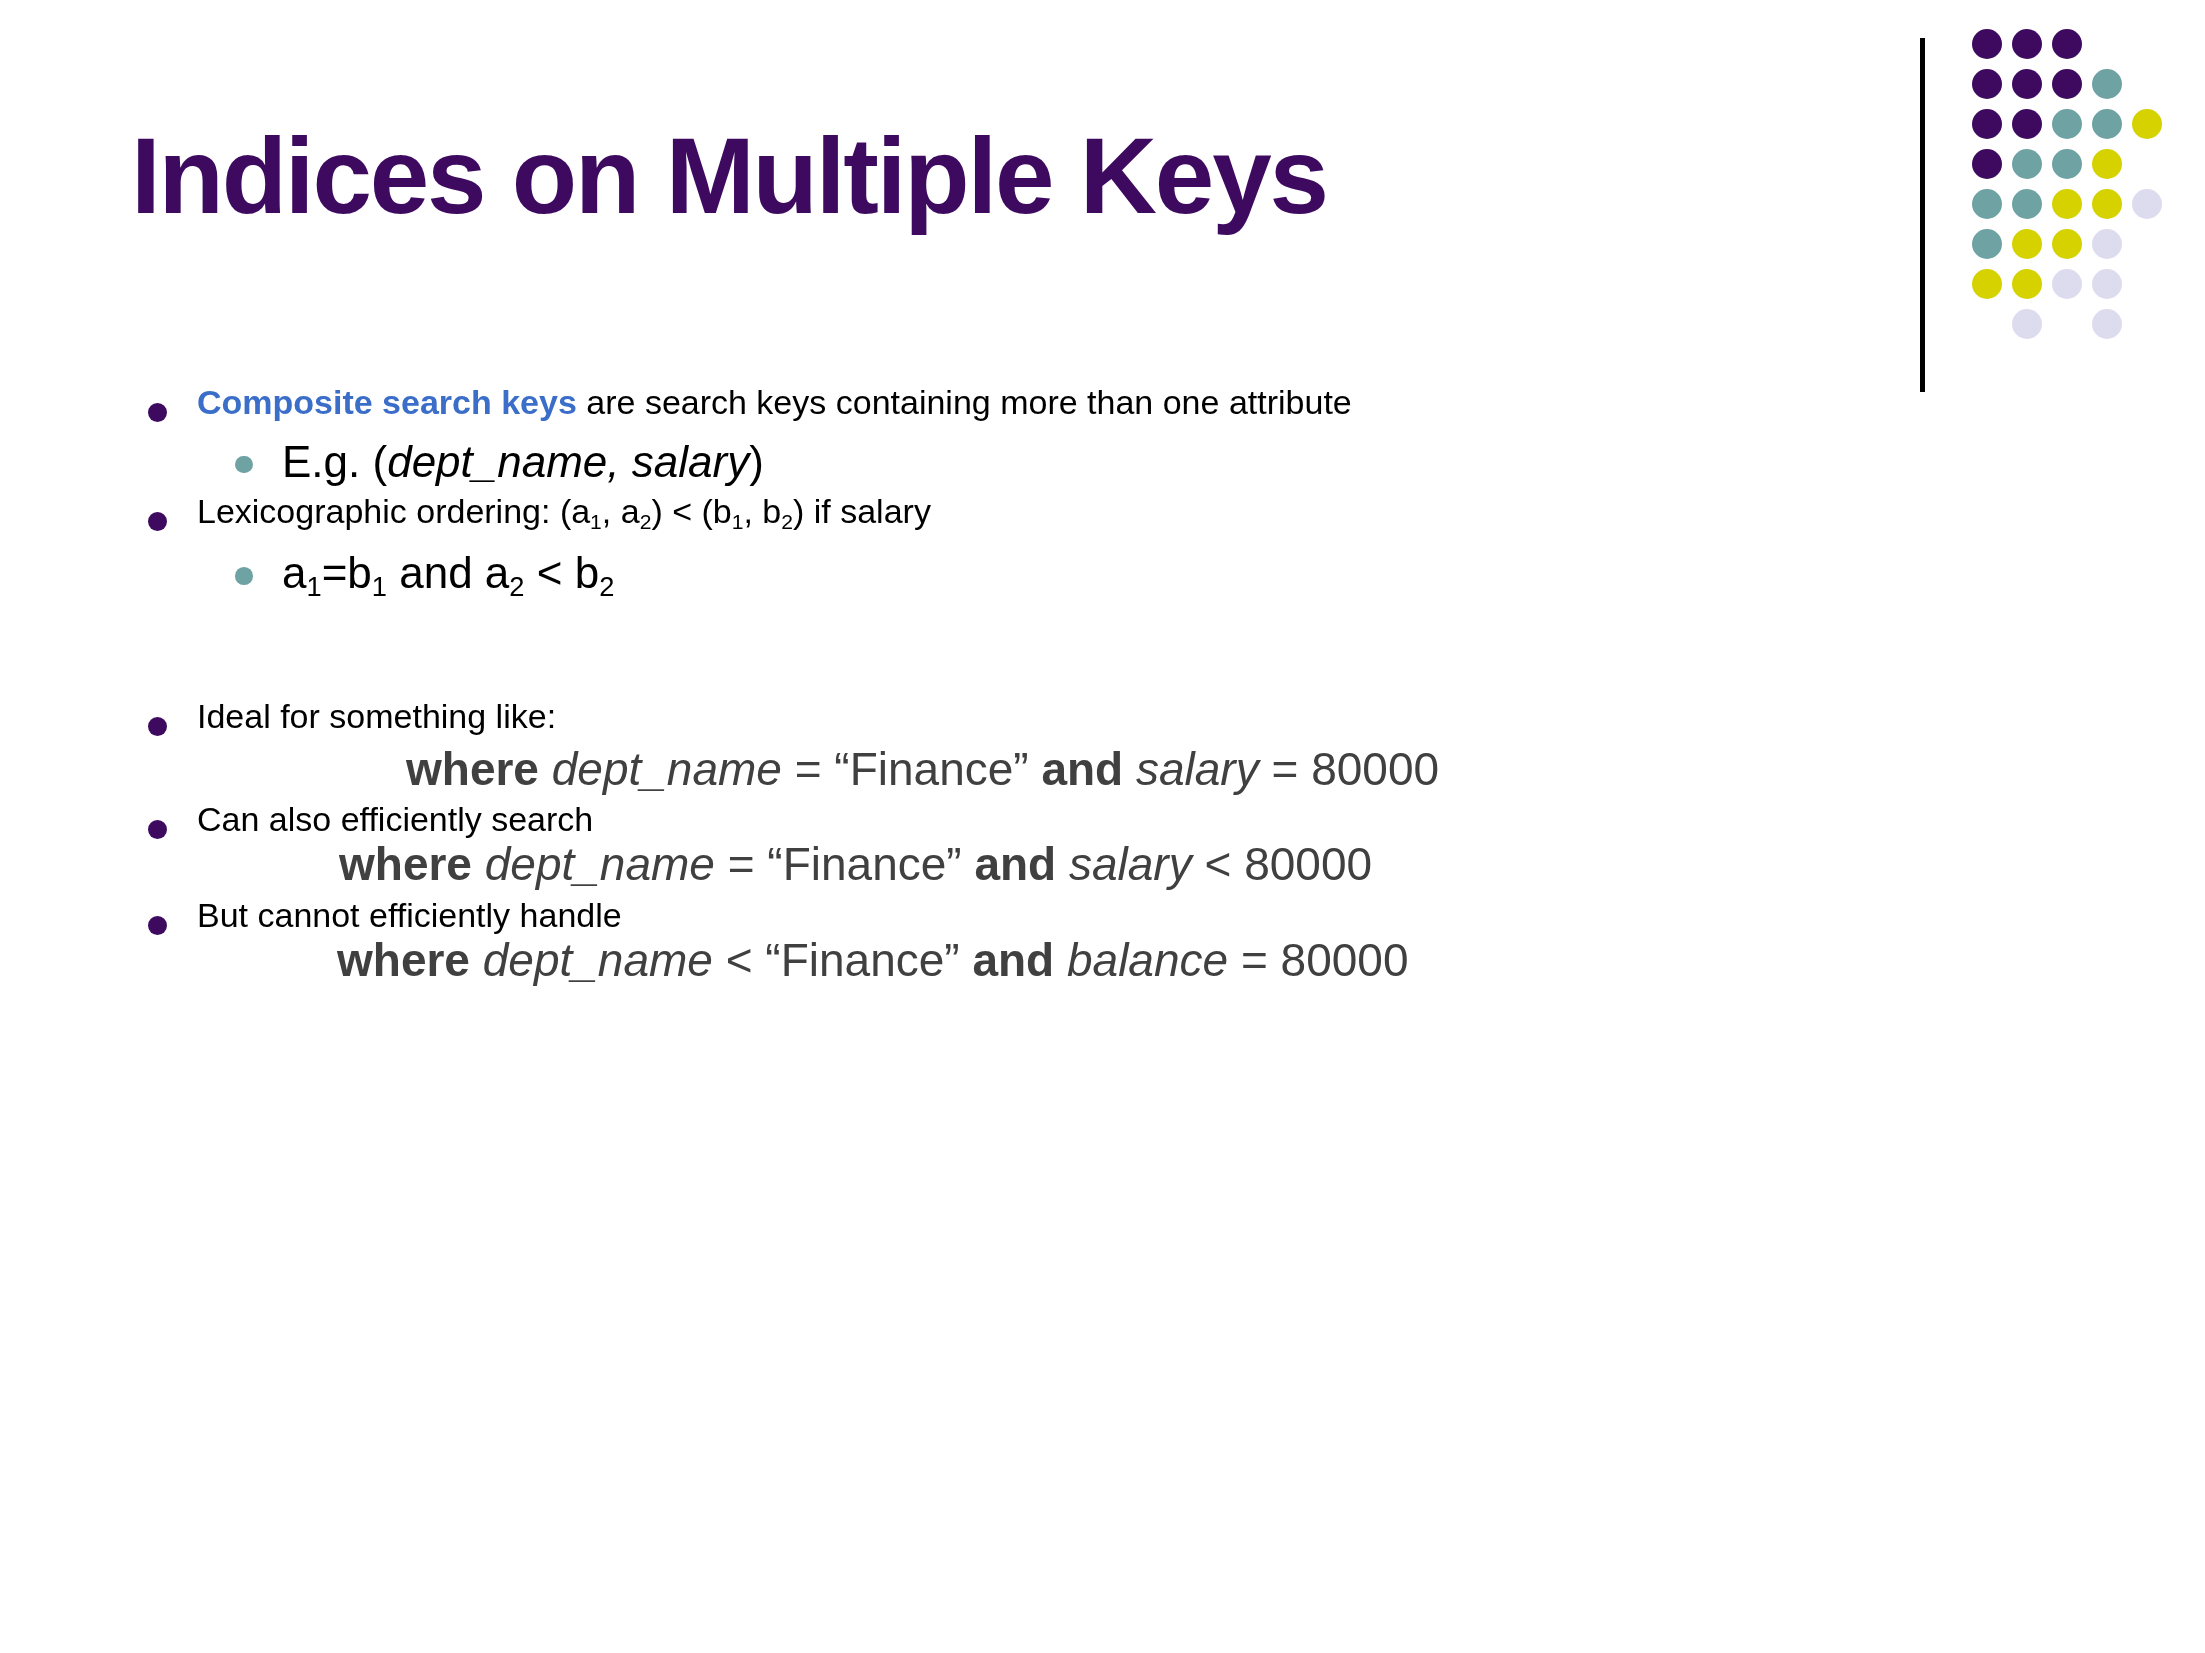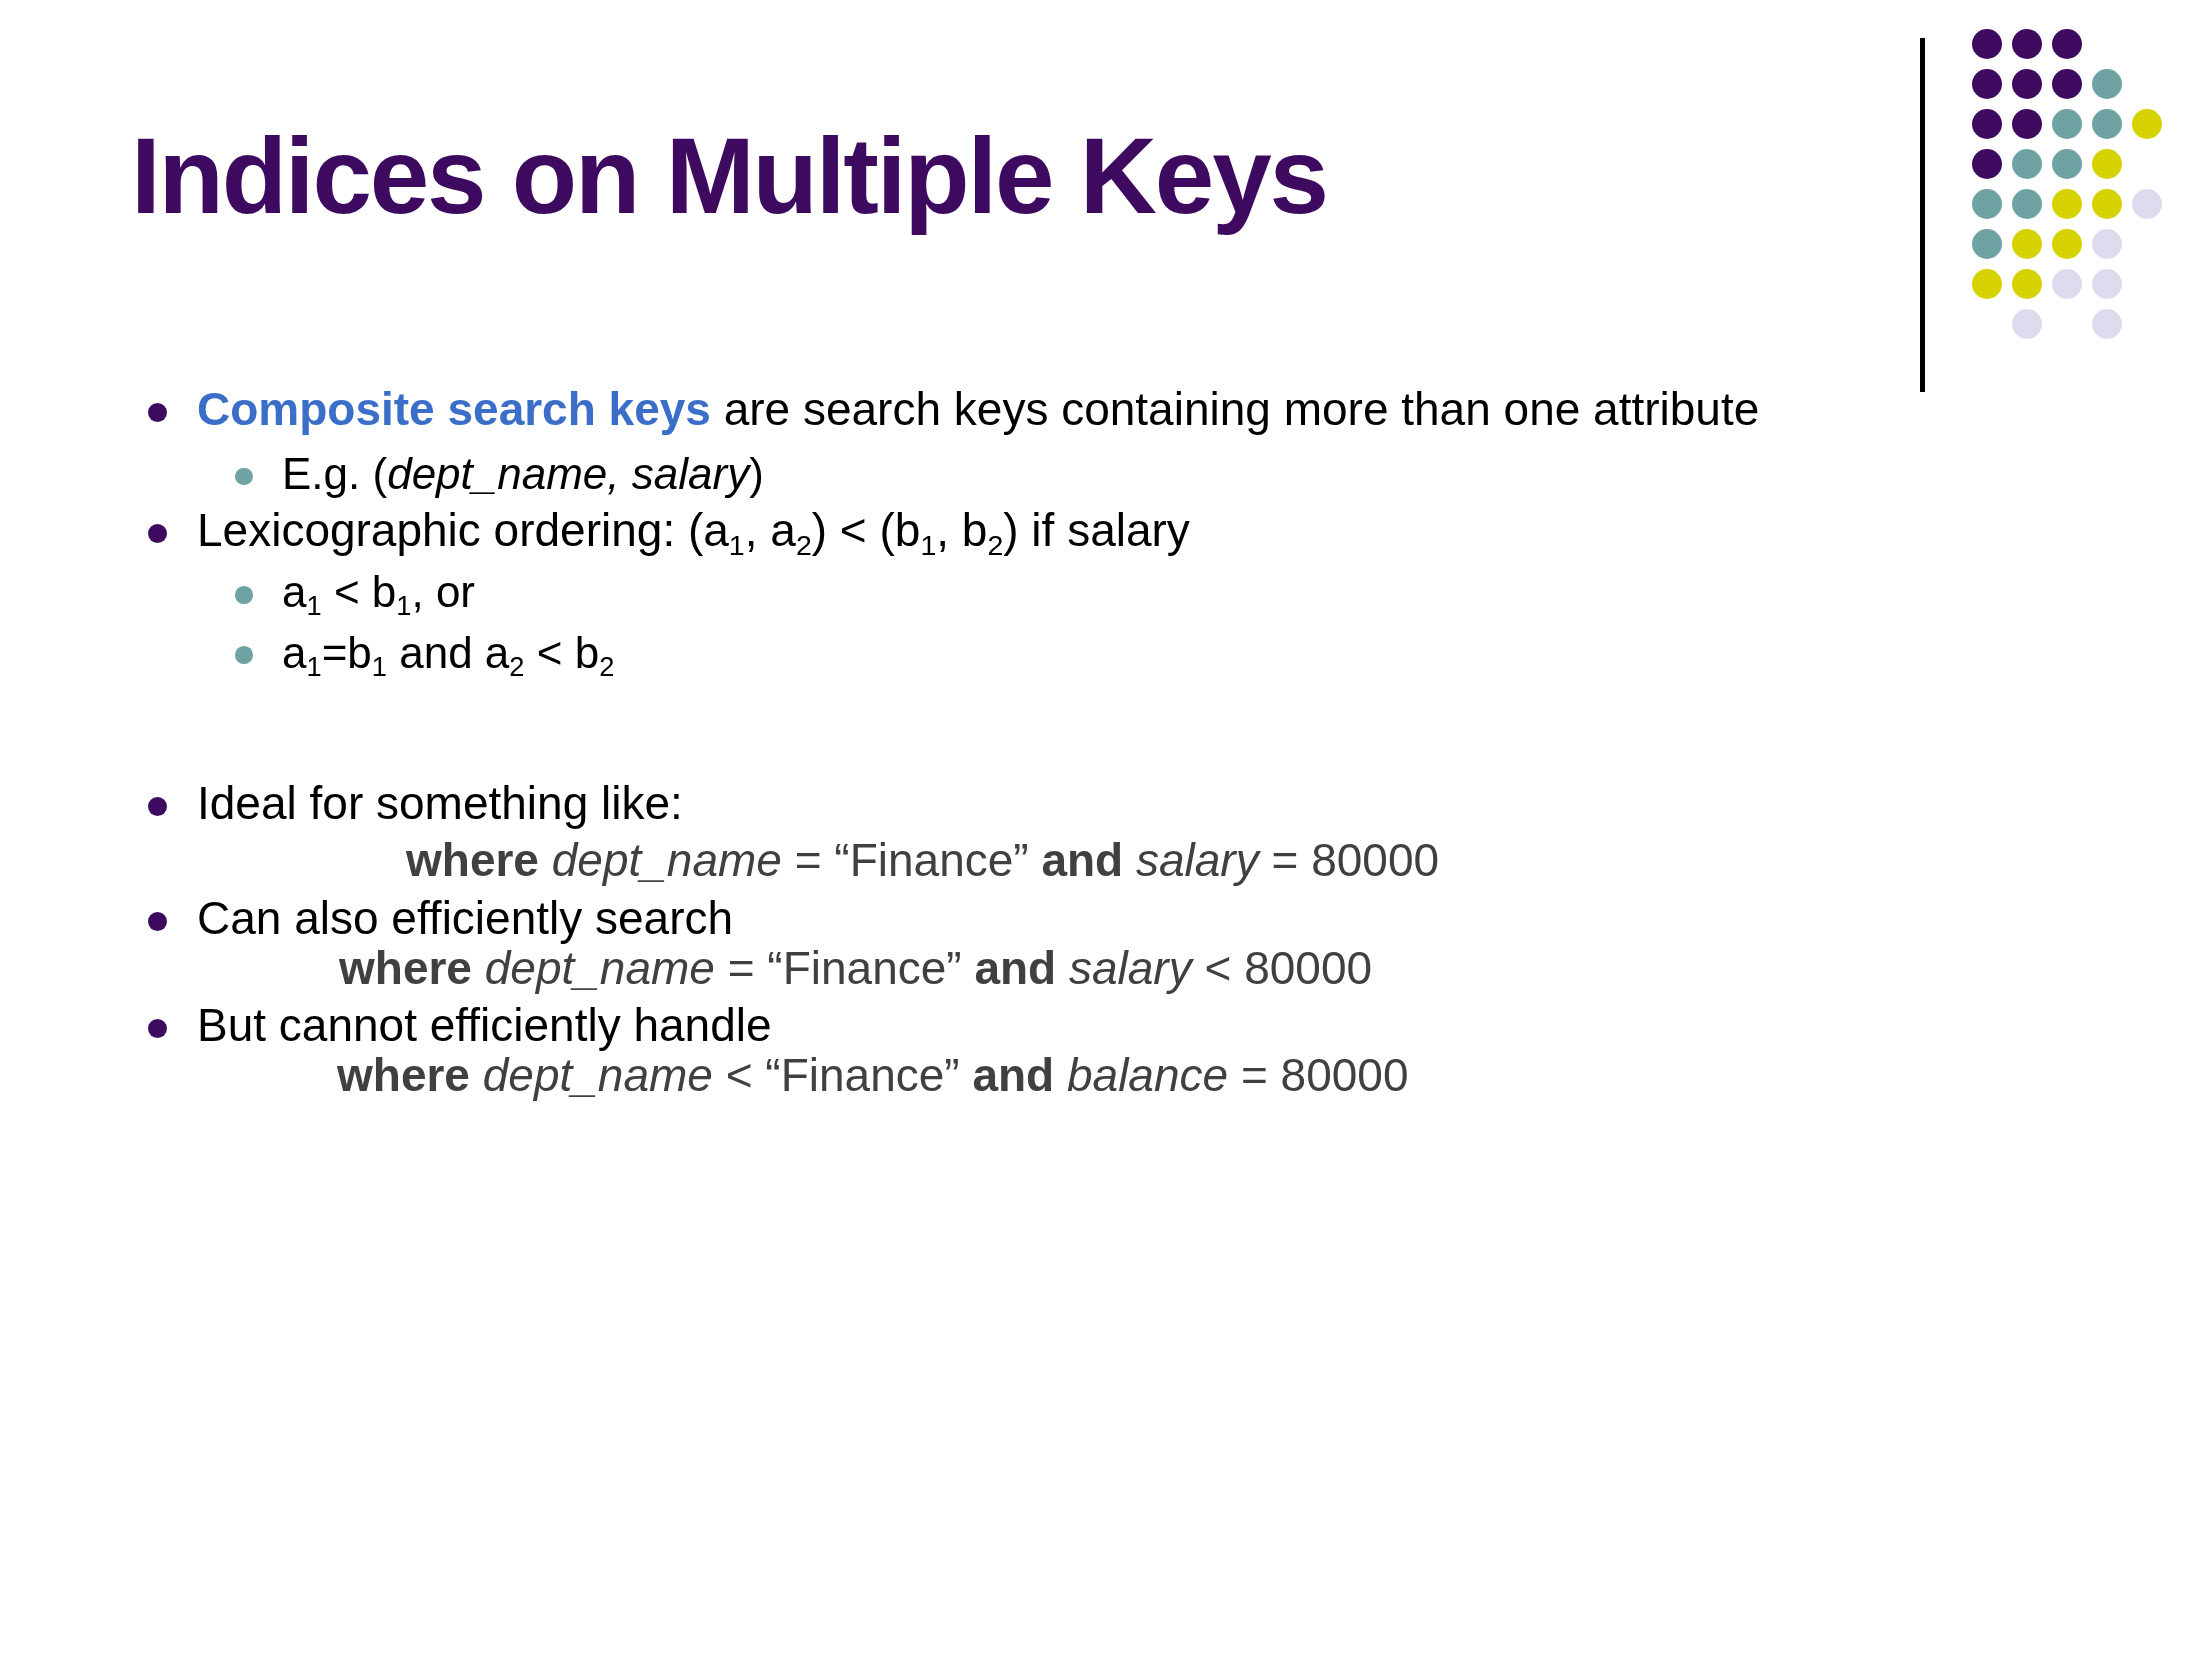--- a/index.html
+++ b/index.html
@@ -110,21 +110,21 @@
   }
   .bullet-row.lvl1 .marker-dot {
     width: 19px; height: 19px; background: #3D0A60;
   }
   .bullet-row.lvl2 .marker-dot {
     width: 17.6px; height: 17.6px; background: #6FA3A3;
   }
 
   .btext {
     flex: 1 1 auto;
-    font-size: 46px;
+    font-size: 34px;
     line-height: 1.09;
     color: #000000;
   }
   .bullet-row.lvl2 .btext { font-size: 44px; }
 
   .sub { font-size: 0.62em; vertical-align: -0.30em; }
   .ital { font-style: italic; }
   .bold { font-weight: bold; }
   .accent { color: #3A6EC8; font-weight: bold; }
 
@@ -313,26 +313,20 @@
 
     <div class="bullet-row lvl1">
       <span class="marker">
           <span class="marker-dot"></span>
         </span>
       <div class="btext"><span>Lexicographic ordering: (a</span><span class="sub">1</span><span>, a</span><span class="sub">2</span><span>) &lt; (b</span><span class="sub">1</span><span>, b</span><span class="sub">2</span><span>) if salary</span></div>
     </div>
 
     <div class="gap-xs"></div>
 
-    <div class="bullet-row lvl2">
-      <span class="marker">
-          <span class="marker-dot"></span>
-        </span>
-      <div class="btext"><span>a</span><span class="sub">1</span><span> &lt; b</span><span class="sub">1</span><span>, or</span></div>
-    </div>
 
     <div class="gap-xs"></div>
 
     <div class="bullet-row lvl2">
       <span class="marker">
           <span class="marker-dot"></span>
         </span>
       <div class="btext"><span>a</span><span class="sub">1</span><span>=b</span><span class="sub">1</span><span> and  a</span><span class="sub">2</span><span> &lt; b</span><span class="sub">2</span></div>
     </div>
 

